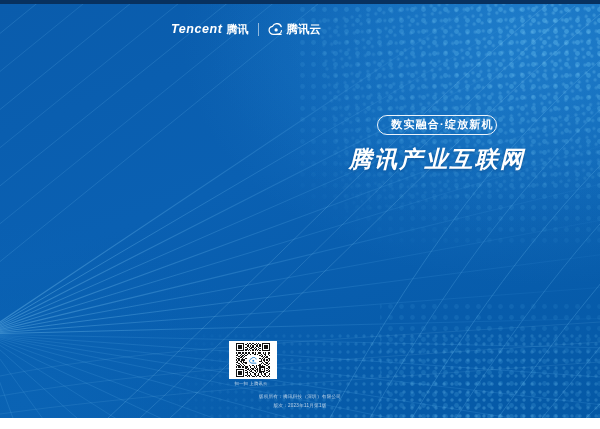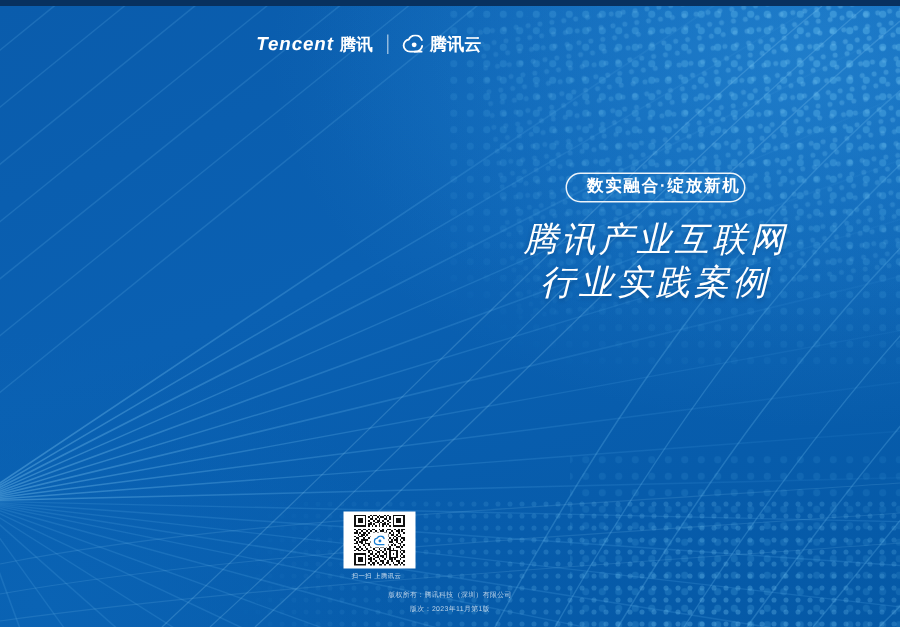--- a/index.html
+++ b/index.html
@@ -131,21 +131,21 @@
     color: #ffffff;
     font-size: 11px;
     font-weight: 700;
     letter-spacing: 1.2px;
     line-height: 1;
     white-space: nowrap;
   }
   .main-title {
     margin-top: 10px;
     color: #ffffff;
-    font-weight: 400;
+    font-weight: 700;
     font-style: italic;
     font-size: 23px;
     line-height: 1.28;
     letter-spacing: 2.2px;
     white-space: nowrap;
     text-shadow: 0 1px 3px rgba(3,40,80,0.33);
   }
   .main-title .ln2 { letter-spacing: 2.6px; }
 
   
@@ -348,21 +348,20 @@
           <circle cx="12.4" cy="10.6" r="2.5" fill="#ffffff"></circle>
         </svg>
         <span class="cjk">腾讯云</span>
       </div>
     </div>
 
     <div class="title-block">
       <div class="pill">数实融合·绽放新机</div>
       <div class="main-title">
         <div class="ln1">腾讯产业互联网</div>
-        <div class="ln2">行业实践案例</div>
       </div>
     </div>
 
     <div class="qr-block">
       <div class="qr-frame">
         <svg class="qr-canvas" viewBox="0 0 29 29" shape-rendering="crispEdges" aria-hidden="true">
           <rect width="29" height="29" fill="#ffffff"></rect>
           <g fill="#101010">
 
             <path d="M0 0h7v7H0z"></path>

